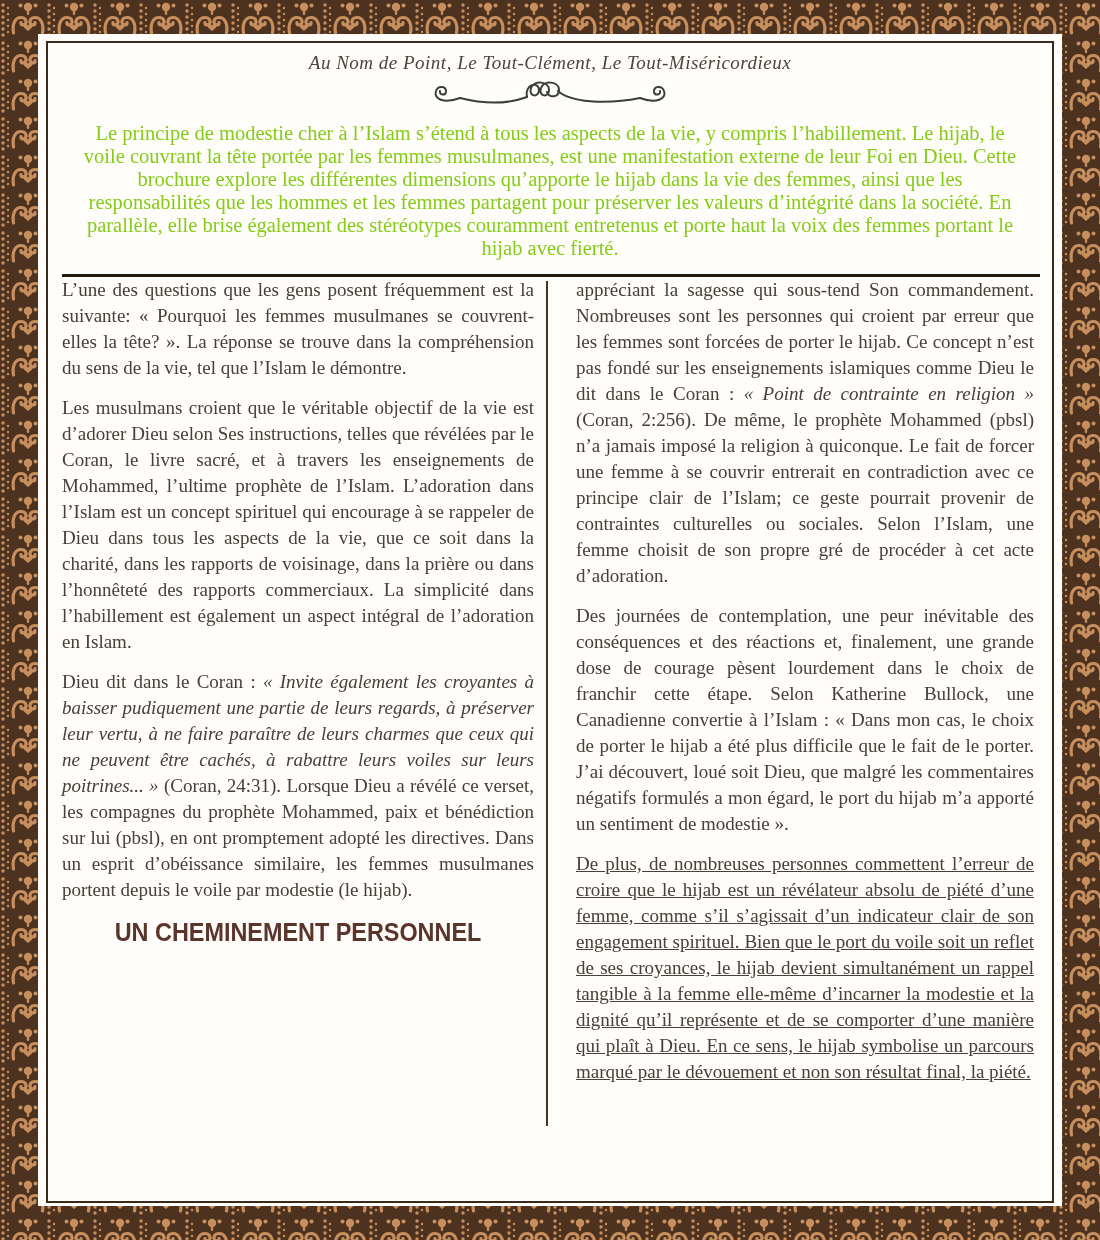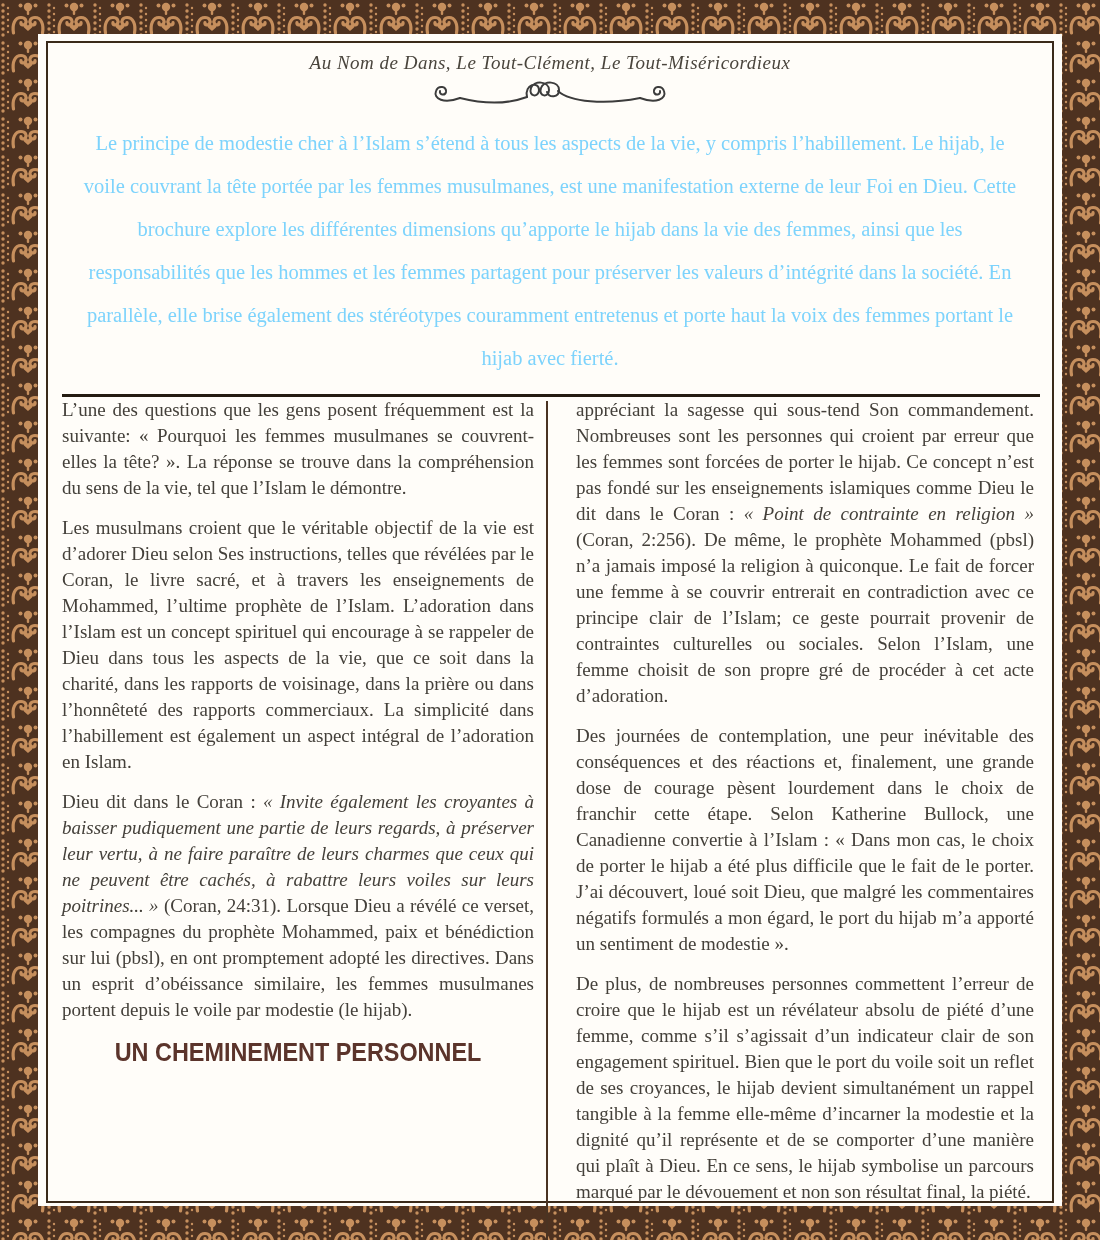--- a/index.html
+++ b/index.html
@@ -23,22 +23,22 @@
     font-style:italic;
     font-size:19px;
     letter-spacing:.5px;
     color:#4a453d;
     margin:4px 0 2px 0;
   }
   .flourish-wrap{text-align:center;height:40px;margin-top:2px;}
   .intro{
     text-align:center;
     font-size:20.5px;
-    line-height:43px;
-    color:#7dd3fc;
+    line-height:23px;
+    color:#84cc16;
     margin:6px auto 0 auto;
     width:952px;
   }
   .section-divider{
     height:3px;background:#241b11;margin:14px 0 0 0;width:978px;
   }
   .columns{
     display:flex;
     margin-top:0;
     align-items:flex-start;
@@ -49,21 +49,21 @@
     color:#44403a;
     text-align:justify;
   }
   .col-left{width:472px;}
   .col-right{width:458px;}
   .column-divider{
     width:2px;height:845px;background:#4a3322;
     margin:4px 28px 0 12px;flex:0 0 auto;
   }
   .col p{margin:0 0 14px 0;}
-  .col p:last-child{margin-bottom:0;}
+  .col p:last-child{margin-bottom:0;text-decoration:underline;}
   .quote{font-style:italic;}
   .section-heading{
     font-family:"Liberation Sans", sans-serif;
     font-weight:700;
     font-size:26px;
     color:#5b342b;
     text-align:center;
     letter-spacing:0px;
     margin:16px 0 8px 0;
     transform:scaleX(.9);
@@ -104,21 +104,21 @@
       </pattern>
     </defs>
     <rect x="0" y="0" width="1100" height="1240" fill="url(#damask)"></rect>
     <rect x="38" y="34" width="1024" height="1172" fill="#fffdf9"></rect>
   </svg>
 
   <div class="inner-frame"></div>
 
   <div class="content">
 
-    <div class="bismillah">Au Nom de Dans, Le Tout-Clément, Le Tout-Miséricordieux</div>
+    <div class="bismillah">Au Nom de Point, Le Tout-Clément, Le Tout-Miséricordieux</div>
 
     <div class="flourish-wrap">
       <svg width="240" height="36" viewBox="0 0 240 36">
         <g fill="none" stroke="#3c3c3c" stroke-width="2" stroke-linecap="round">
           <path d="M30 22 C14 28 3 23 6 15 C8 9 17 10 16 16 C15 20 9 19 10 15"></path>
           <path d="M30 22 C58 29 78 28 97 21"></path>
           <path d="M97 21 C94 8 109 5 109 14 C109 22 98 21 101 12 C104 4 119 5 119 14 C119 22 108 21 111 12 C114 4 129 5 129 14 C129 22 119 22 117 16"></path>
           <path d="M128 15 C140 26 175 29 210 22"></path>
           <path d="M210 22 C226 28 237 23 234 15 C232 9 223 10 224 16 C225 20 231 19 230 15"></path>
         </g>

